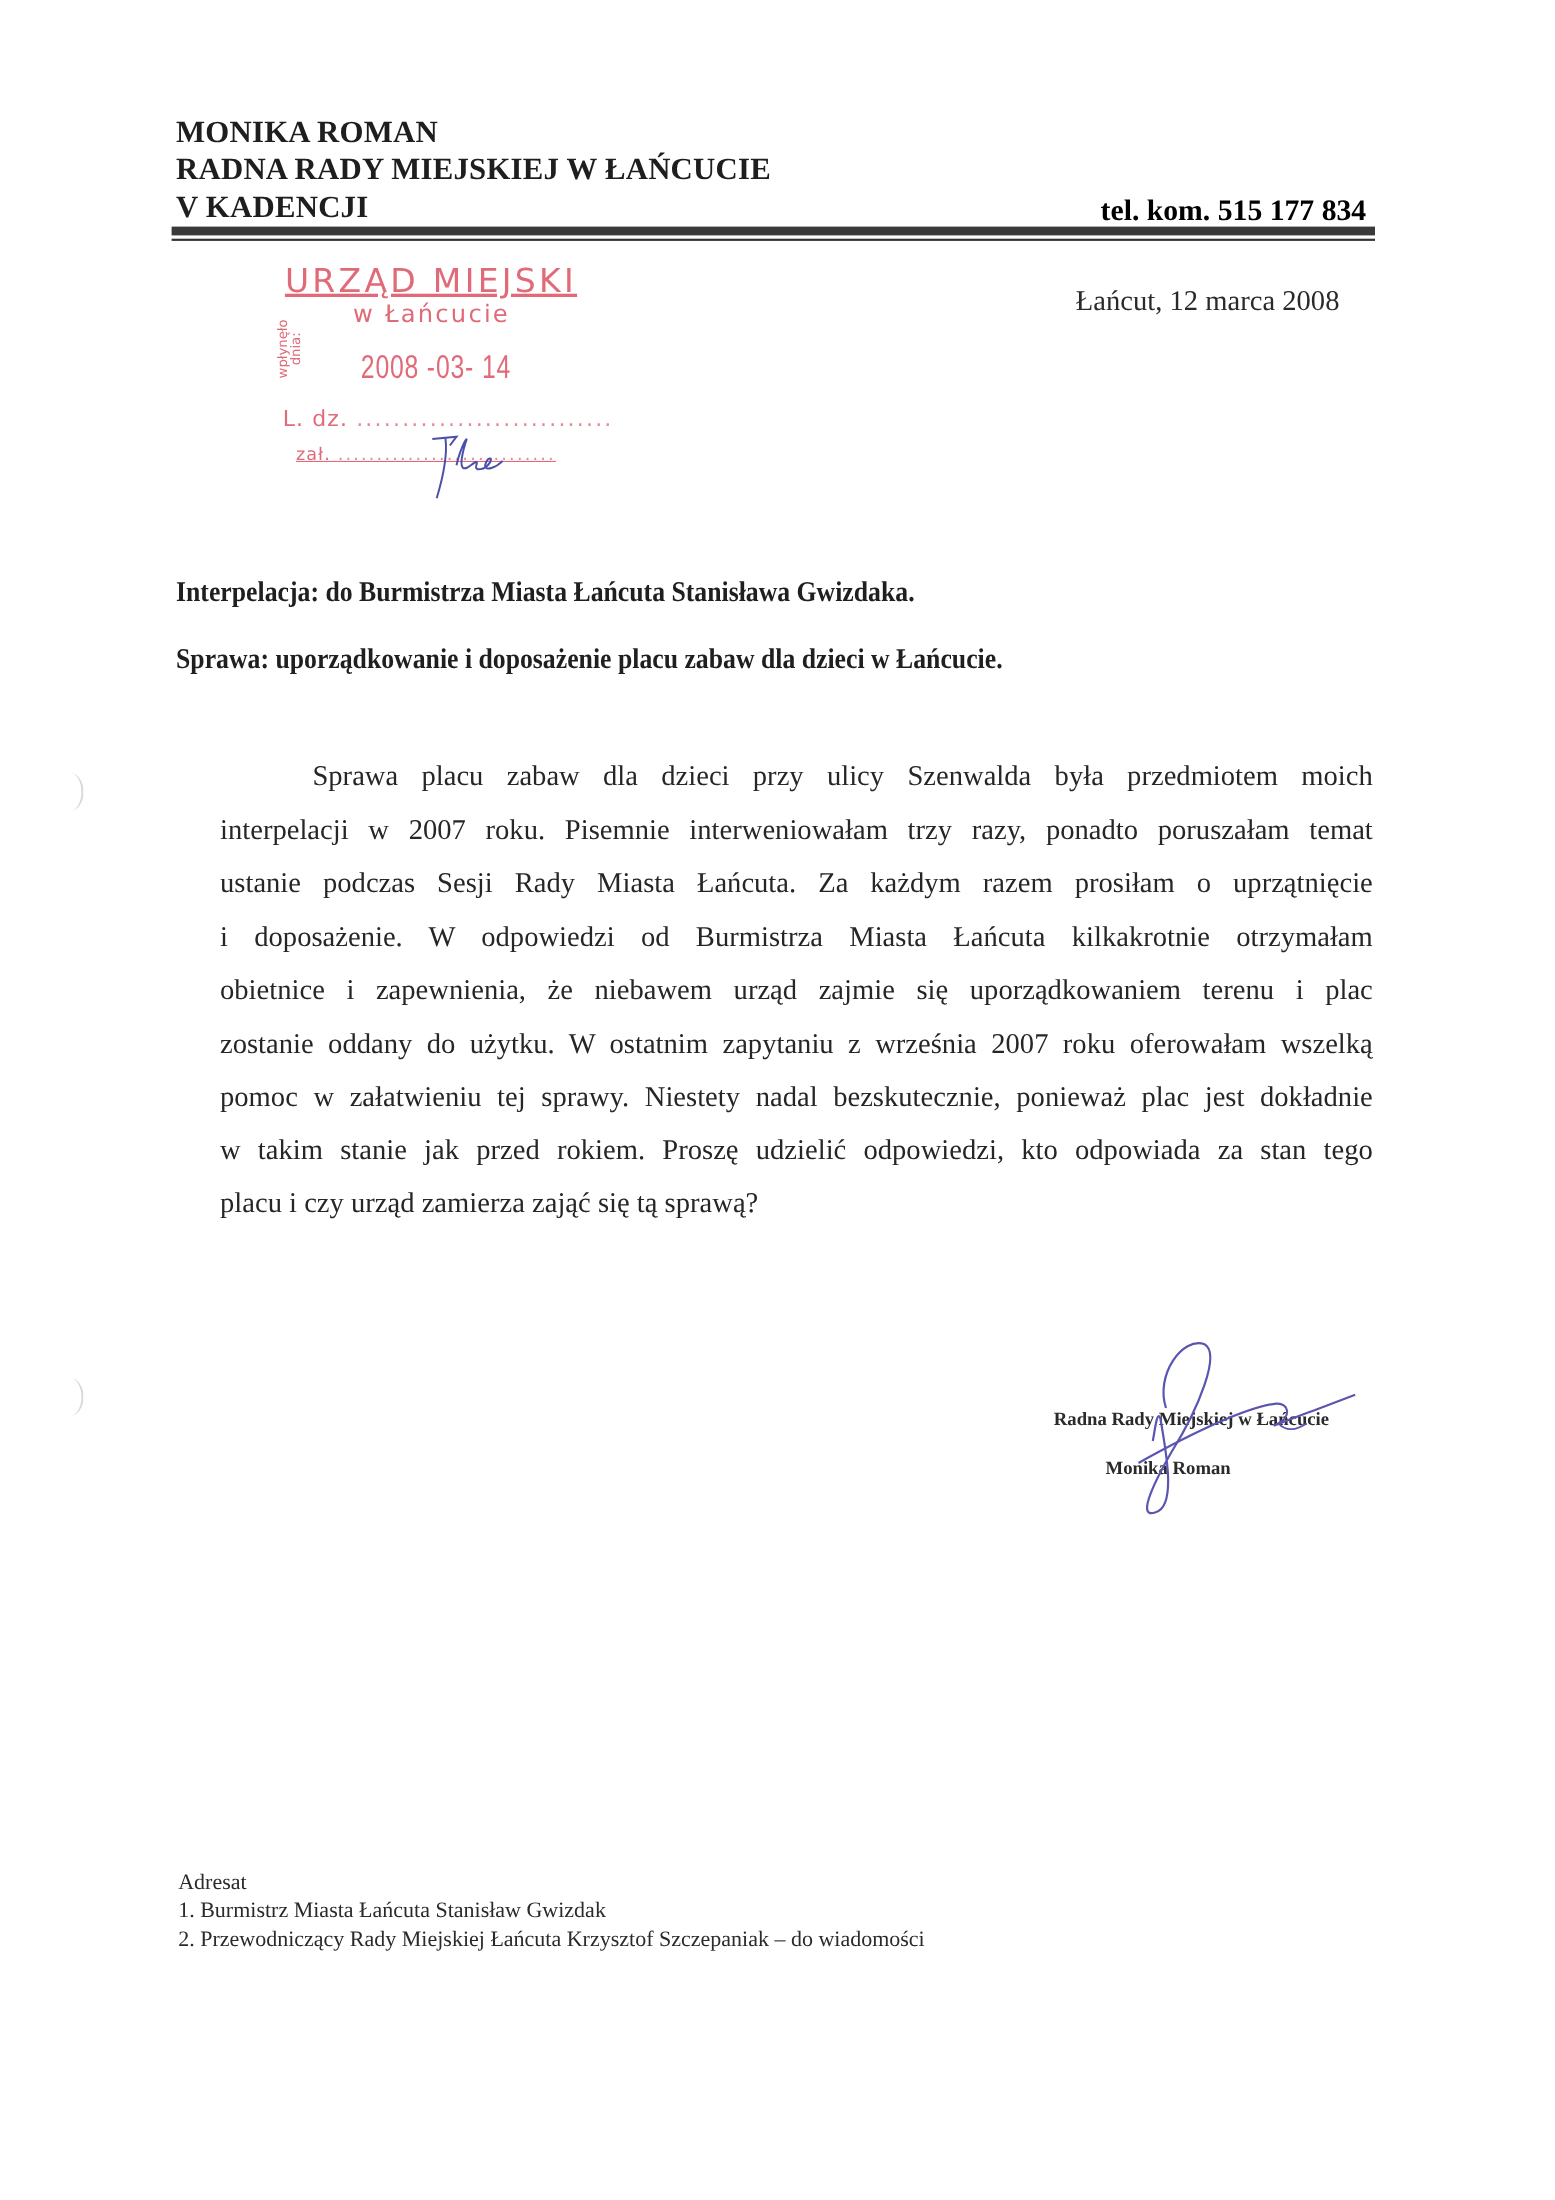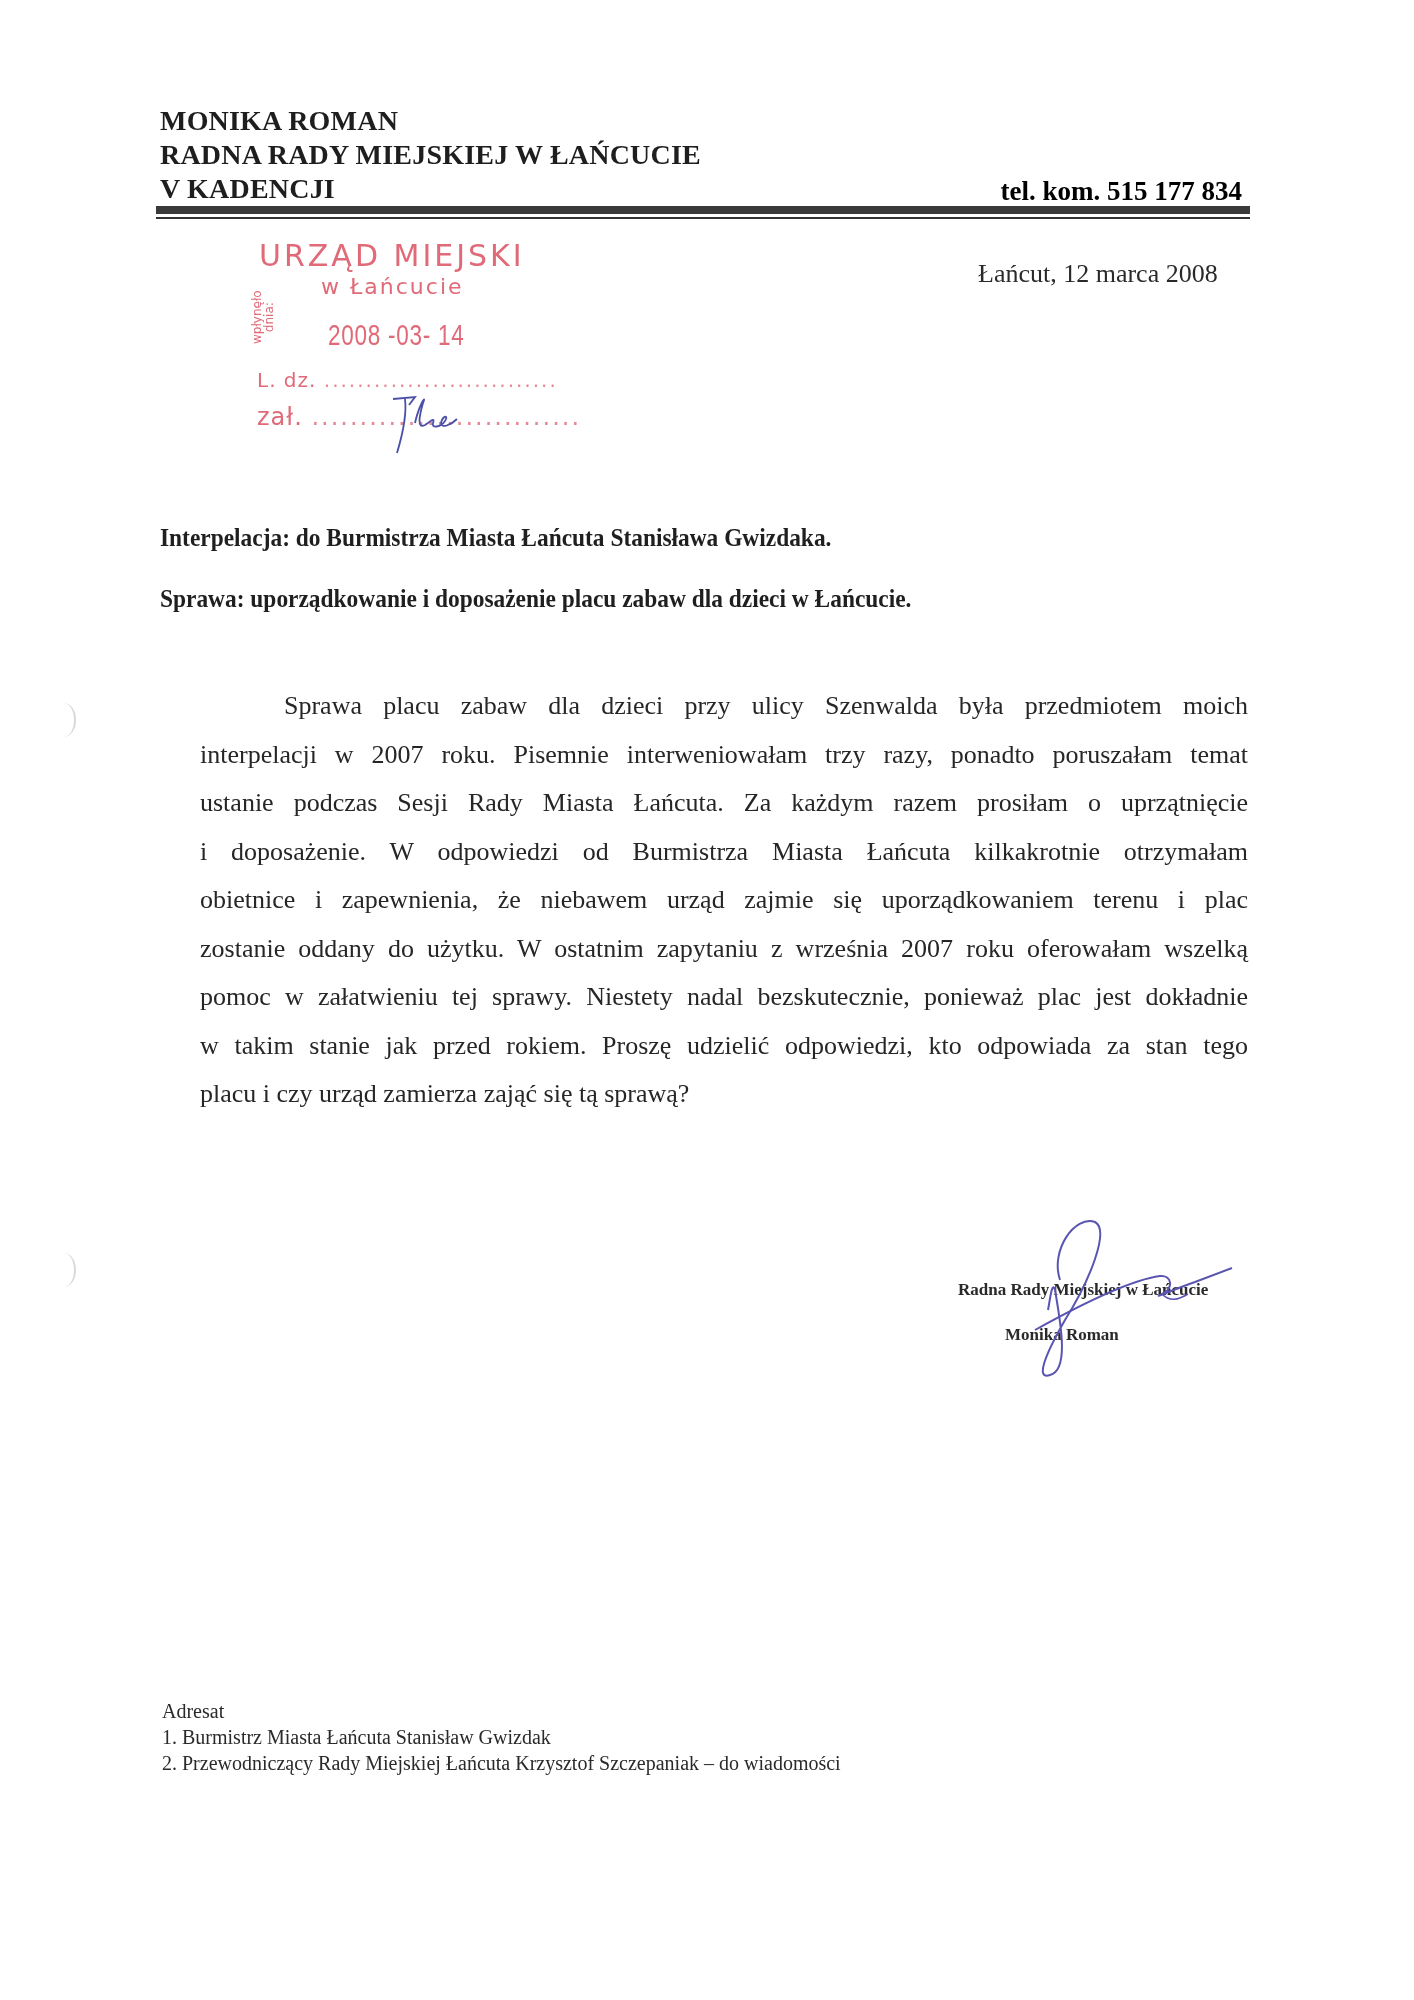--- a/index.html
+++ b/index.html
@@ -10,26 +10,26 @@
   .hdr-line { position: absolute; left: 160px; font-weight: bold; font-size: 28px; line-height: 34px;
               letter-spacing: 0.2px; color: #1e1e1e; white-space: nowrap; }
   .tel { position: absolute; right: 172px; top: 176px; font-weight: bold; font-size: 27px; color: #000000; white-space: nowrap; }
   .rule-thick { position: absolute; left: 156px; top: 206px; width: 1094px; height: 8px; background: #3a3a3a; }
   .rule-thin  { position: absolute; left: 156px; top: 217px; width: 1094px; height: 2px; background: #333333; }
 
   .date { position: absolute; left: 978px; top: 259px; font-size: 26px; color: #2a2a2a; white-space: nowrap; }
 
   
   .stamp { position: absolute; left: 255px; top: 238px; width: 310px; height: 210px; color: #e06a78; font-family: "DejaVu Sans", sans-serif; }
-  .stamp-title { position: absolute; left: 4px; top: 0px; font-size: 30px; letter-spacing: 3px; white-space: nowrap; font-weight: normal; }
+  .stamp-title { position: absolute; left: 4px; top: 0px; font-size: 30px; letter-spacing: 3px; white-space: nowrap; font-weight: normal; text-decoration: underline; }
   .stamp-sub { position: absolute; left: 66px; top: 36px; font-size: 22px; letter-spacing: 2px; white-space: nowrap; }
   .stamp-vert { position: absolute; left: -4px; top: 106px; font-size: 12px; line-height: 12px; transform: rotate(-90deg); transform-origin: left top; white-space: nowrap; text-align: center; }
   .stamp-date { position: absolute; left: 73px; top: 80px; font-size: 30px; font-family: "Liberation Sans", sans-serif; transform: scaleX(0.75); transform-origin: left top; white-space: nowrap; letter-spacing: 1px; }
   .stamp-ldz { position: absolute; left: 2px; top: 130px; font-size: 20px; white-space: nowrap; letter-spacing: 1px; }
-  .stamp-zal { position: absolute; left: 2px; top: 165px; font-size: 24px; white-space: nowrap; letter-spacing: 1px; }
+  .stamp-zal { position: absolute; left: 14px; top: 165px; font-size: 16px; white-space: nowrap; letter-spacing: 1px; text-decoration: underline; }
   .stamp-dots { color: #e58a95; letter-spacing: 2px; }
   .initials { position: absolute; left: 385px; top: 385px; }
 
   
   .subj { position: absolute; left: 160px; font-weight: bold; font-size: 26px; white-space: nowrap; color: #1f1f1f;
           transform: scaleX(0.9); transform-origin: left top; }
 
   
   .para { position: absolute; left: 160px; top: 682px; width: 1088px; font-size: 26px; line-height: 48.5px; color: #262626; }
   .para-line { display: block; text-align: justify; text-align-last: justify; white-space: nowrap; height: 48.5px; margin-left: 40px; }

